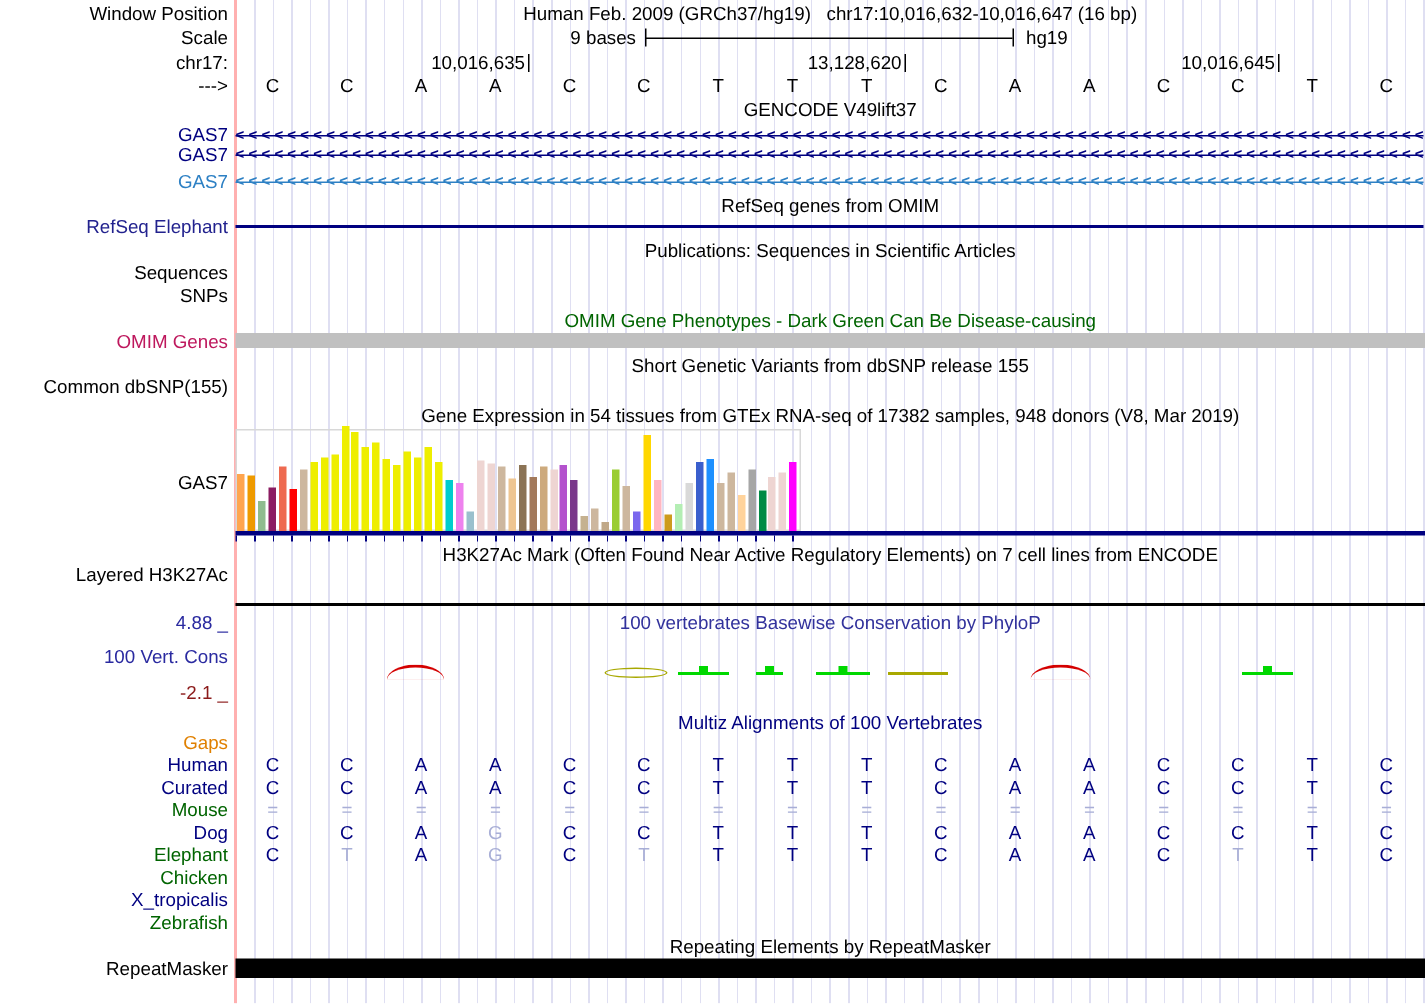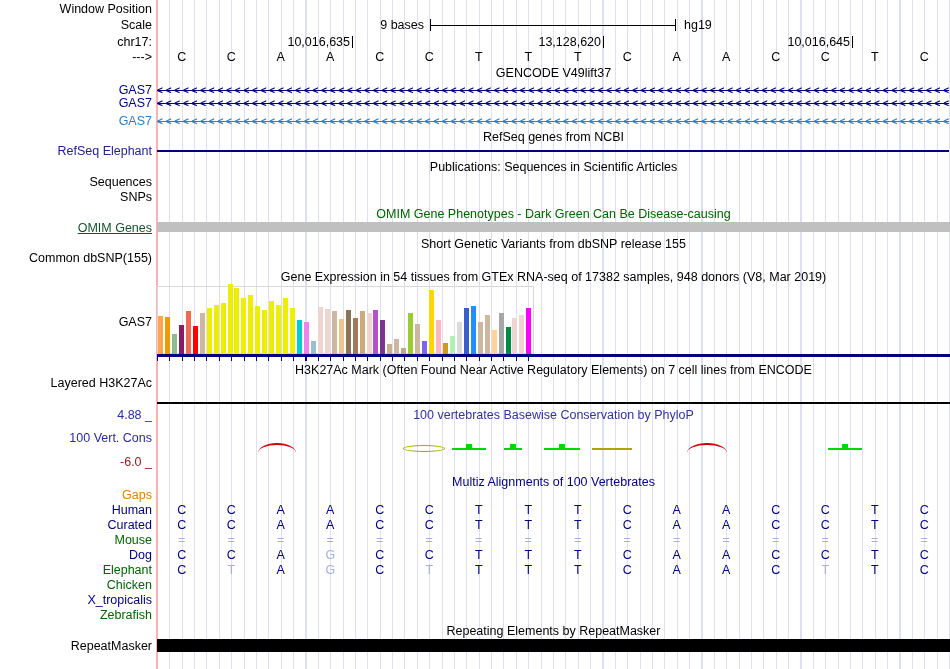--- a/index.html
+++ b/index.html
@@ -16,20 +16,21 @@
   .arrowrow{position:absolute;left:157px;width:792px;height:11px;overflow:hidden;
             font-size:10px;letter-spacing:2.8px;line-height:11px;font-weight:bold;white-space:nowrap;}
   #title{top:2px;white-space:pre;}
 </style>
 </head>
 <body>
 
 <div id="screen">
   <div class="grid"></div>
   <div class="guideline"></div>
+  <div id="title" class="ctr">Human Feb. 2009 (GRCh37/hg19)   chr17:10,016,632-10,016,647 (16 bp)</div>
   <div id="dyn">
       <div class="lbl left-lbl" style="position: absolute; right: 526px; top: 18px;">9 bases</div>
       <div class="shape" style="left: 430px; top: 19px; width: 1px; height: 12px; background: rgb(0, 0, 0);"></div>
       <div class="shape" style="left: 430px; top: 25px; width: 245px; height: 1px; background: rgb(0, 0, 0);"></div>
       <div class="shape" style="left: 675px; top: 19px; width: 1px; height: 12px; background: rgb(0, 0, 0);"></div>
       <div class="lbl" style="left: 684px; top: 18px;">hg19</div>
       <div class="lbl" style="right: 600px; top: 35px; text-align: right;">10,016,635</div>
       <div class="shape" style="left: 352px; top: 36px; width: 1px; height: 12px; background: rgb(0, 0, 0);"></div>
       <div class="lbl" style="right: 349px; top: 35px; text-align: right;">13,128,620</div>
       <div class="shape" style="left: 603px; top: 36px; width: 1px; height: 12px; background: rgb(0, 0, 0);"></div>
@@ -54,39 +55,39 @@
       <div class="lbl left-lbl" style="top: 2px; color: rgb(0, 0, 0);">Window Position</div>
       <div class="lbl left-lbl" style="top: 18px; color: rgb(0, 0, 0);">Scale</div>
       <div class="lbl left-lbl" style="top: 35px; color: rgb(0, 0, 0);">chr17:</div>
       <div class="lbl left-lbl" style="top: 50px; color: rgb(0, 0, 0);">---&gt;</div>
       <div class="lbl left-lbl" style="top: 83px; color: rgb(0, 0, 128);">GAS7</div>
       <div class="lbl left-lbl" style="top: 96px; color: rgb(0, 0, 128);">GAS7</div>
       <div class="lbl left-lbl" style="top: 114px; color: rgb(45, 128, 196);">GAS7</div>
       <div class="lbl left-lbl" style="top: 144px; color: rgb(34, 34, 142);">RefSeq Elephant</div>
       <div class="lbl left-lbl" style="top: 175px; color: rgb(0, 0, 0);">Sequences</div>
       <div class="lbl left-lbl" style="top: 190px; color: rgb(0, 0, 0);">SNPs</div>
-      <div class="lbl left-lbl" style="top: 221px; color: #14532d; text-decoration: underline;">OMIM Genes</div>
+      <div class="lbl left-lbl" style="top: 221px; color: #be185d;">OMIM Genes</div>
       <div class="lbl left-lbl" style="top: 251px; color: rgb(0, 0, 0);">Common dbSNP(155)</div>
       <div class="lbl left-lbl" style="top: 315px; color: rgb(0, 0, 0);">GAS7</div>
       <div class="lbl left-lbl" style="top: 376px; color: rgb(0, 0, 0);">Layered H3K27Ac</div>
       <div class="lbl left-lbl" style="top: 408px; color: rgb(42, 42, 160);">4.88 _</div>
       <div class="lbl left-lbl" style="top: 431px; color: rgb(42, 42, 160);">100 Vert. Cons</div>
-      <div class="lbl left-lbl" style="top: 455px; color: rgb(139, 26, 26);">-6.0 _</div>
+      <div class="lbl left-lbl" style="top: 455px; color: rgb(139, 26, 26);">-2.1 _</div>
       <div class="lbl left-lbl" style="top: 488px; color: rgb(224, 128, 0);">Gaps</div>
       <div class="lbl left-lbl" style="top: 503px; color: rgb(0, 0, 128);">Human</div>
       <div class="lbl left-lbl" style="top: 518px; color: rgb(0, 0, 128);">Curated</div>
       <div class="lbl left-lbl" style="top: 533px; color: rgb(0, 100, 0);">Mouse</div>
       <div class="lbl left-lbl" style="top: 548px; color: rgb(0, 0, 128);">Dog</div>
       <div class="lbl left-lbl" style="top: 563px; color: rgb(0, 100, 0);">Elephant</div>
       <div class="lbl left-lbl" style="top: 578px; color: rgb(0, 100, 0);">Chicken</div>
       <div class="lbl left-lbl" style="top: 593px; color: rgb(0, 0, 128);">X_tropicalis</div>
       <div class="lbl left-lbl" style="top: 608px; color: rgb(0, 100, 0);">Zebrafish</div>
       <div class="lbl left-lbl" style="top: 639px; color: rgb(0, 0, 0);">RepeatMasker</div>
       <div class="ctr" style="top: 66px; color: rgb(0, 0, 0);">GENCODE V49lift37</div>
-      <div class="ctr" style="top: 130px; color: rgb(0, 0, 0);">RefSeq genes from NCBI</div>
+      <div class="ctr" style="top: 130px; color: rgb(0, 0, 0);">RefSeq genes from OMIM</div>
       <div class="ctr" style="top: 160px; color: rgb(0, 0, 0);">Publications: Sequences in Scientific Articles</div>
       <div class="ctr" style="top: 207px; color: rgb(0, 100, 0);">OMIM Gene Phenotypes - Dark Green Can Be Disease-causing</div>
       <div class="ctr" style="top: 237px; color: rgb(0, 0, 0);">Short Genetic Variants from dbSNP release 155</div>
       <div class="ctr" style="top: 270px; color: rgb(0, 0, 0);">Gene Expression in 54 tissues from GTEx RNA-seq of 17382 samples, 948 donors (V8, Mar 2019)</div>
       <div class="ctr" style="top: 363px; color: rgb(0, 0, 0);">H3K27Ac Mark (Often Found Near Active Regulatory Elements) on 7 cell lines from ENCODE</div>
       <div class="ctr" style="top: 408px; color: rgb(50, 50, 156);">100 vertebrates Basewise Conservation by PhyloP</div>
       <div class="ctr" style="top: 475px; color: rgb(0, 0, 128);">Multiz Alignments of 100 Vertebrates</div>
       <div class="ctr" style="top: 624px; color: rgb(0, 0, 0);">Repeating Elements by RepeatMasker</div>
       <div class="shape" style="left: 157px; top: 90px; width: 792px; height: 1px; background: rgb(0, 0, 128);"></div>
       <div class="arrowrow" style="top: 85px; color: rgb(0, 0, 128);">&lt;&lt;&lt;&lt;&lt;&lt;&lt;&lt;&lt;&lt;&lt;&lt;&lt;&lt;&lt;&lt;&lt;&lt;&lt;&lt;&lt;&lt;&lt;&lt;&lt;&lt;&lt;&lt;&lt;&lt;&lt;&lt;&lt;&lt;&lt;&lt;&lt;&lt;&lt;&lt;&lt;&lt;&lt;&lt;&lt;&lt;&lt;&lt;&lt;&lt;&lt;&lt;&lt;&lt;&lt;&lt;&lt;&lt;&lt;&lt;&lt;&lt;&lt;&lt;&lt;&lt;&lt;&lt;&lt;&lt;&lt;&lt;&lt;&lt;&lt;&lt;&lt;&lt;&lt;&lt;&lt;&lt;&lt;&lt;&lt;&lt;&lt;&lt;&lt;&lt;&lt;&lt;&lt;&lt;&lt;</div>

